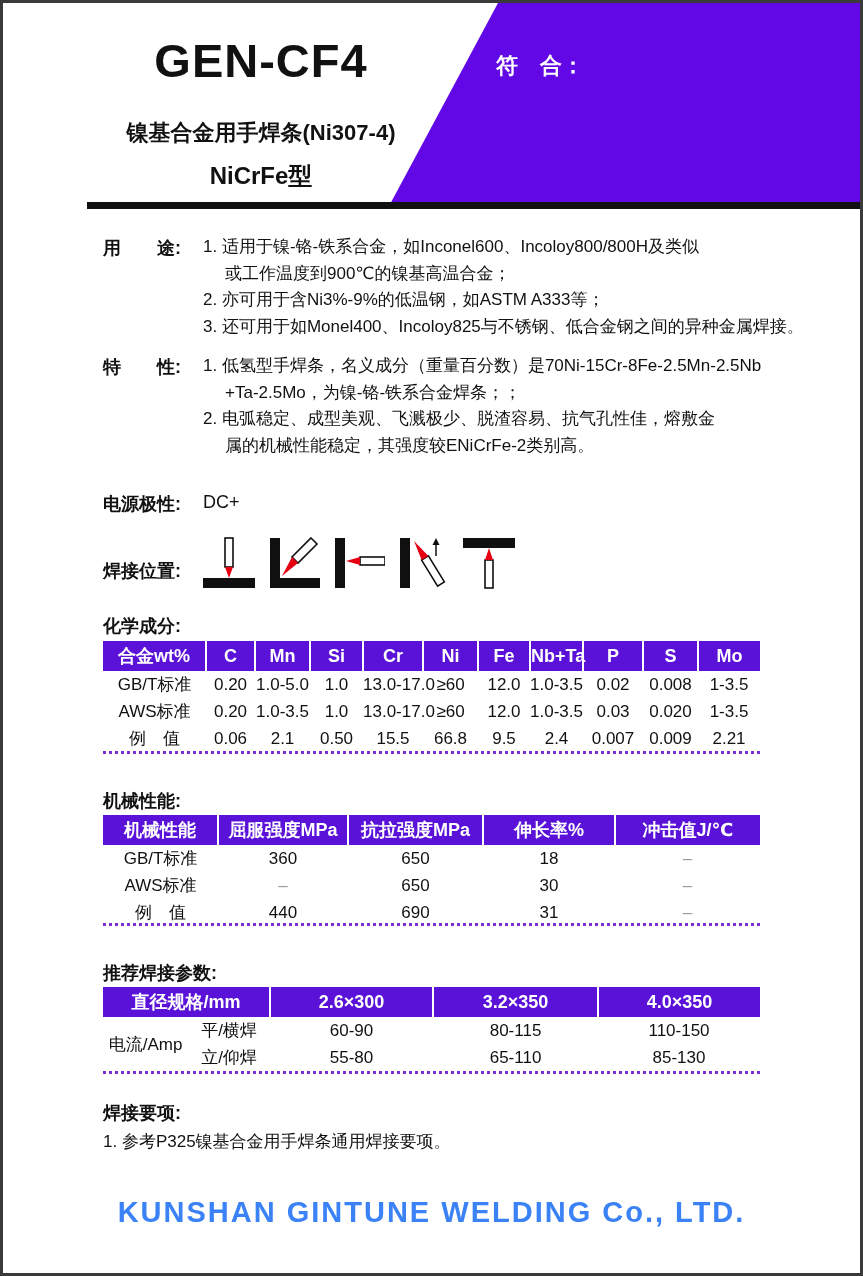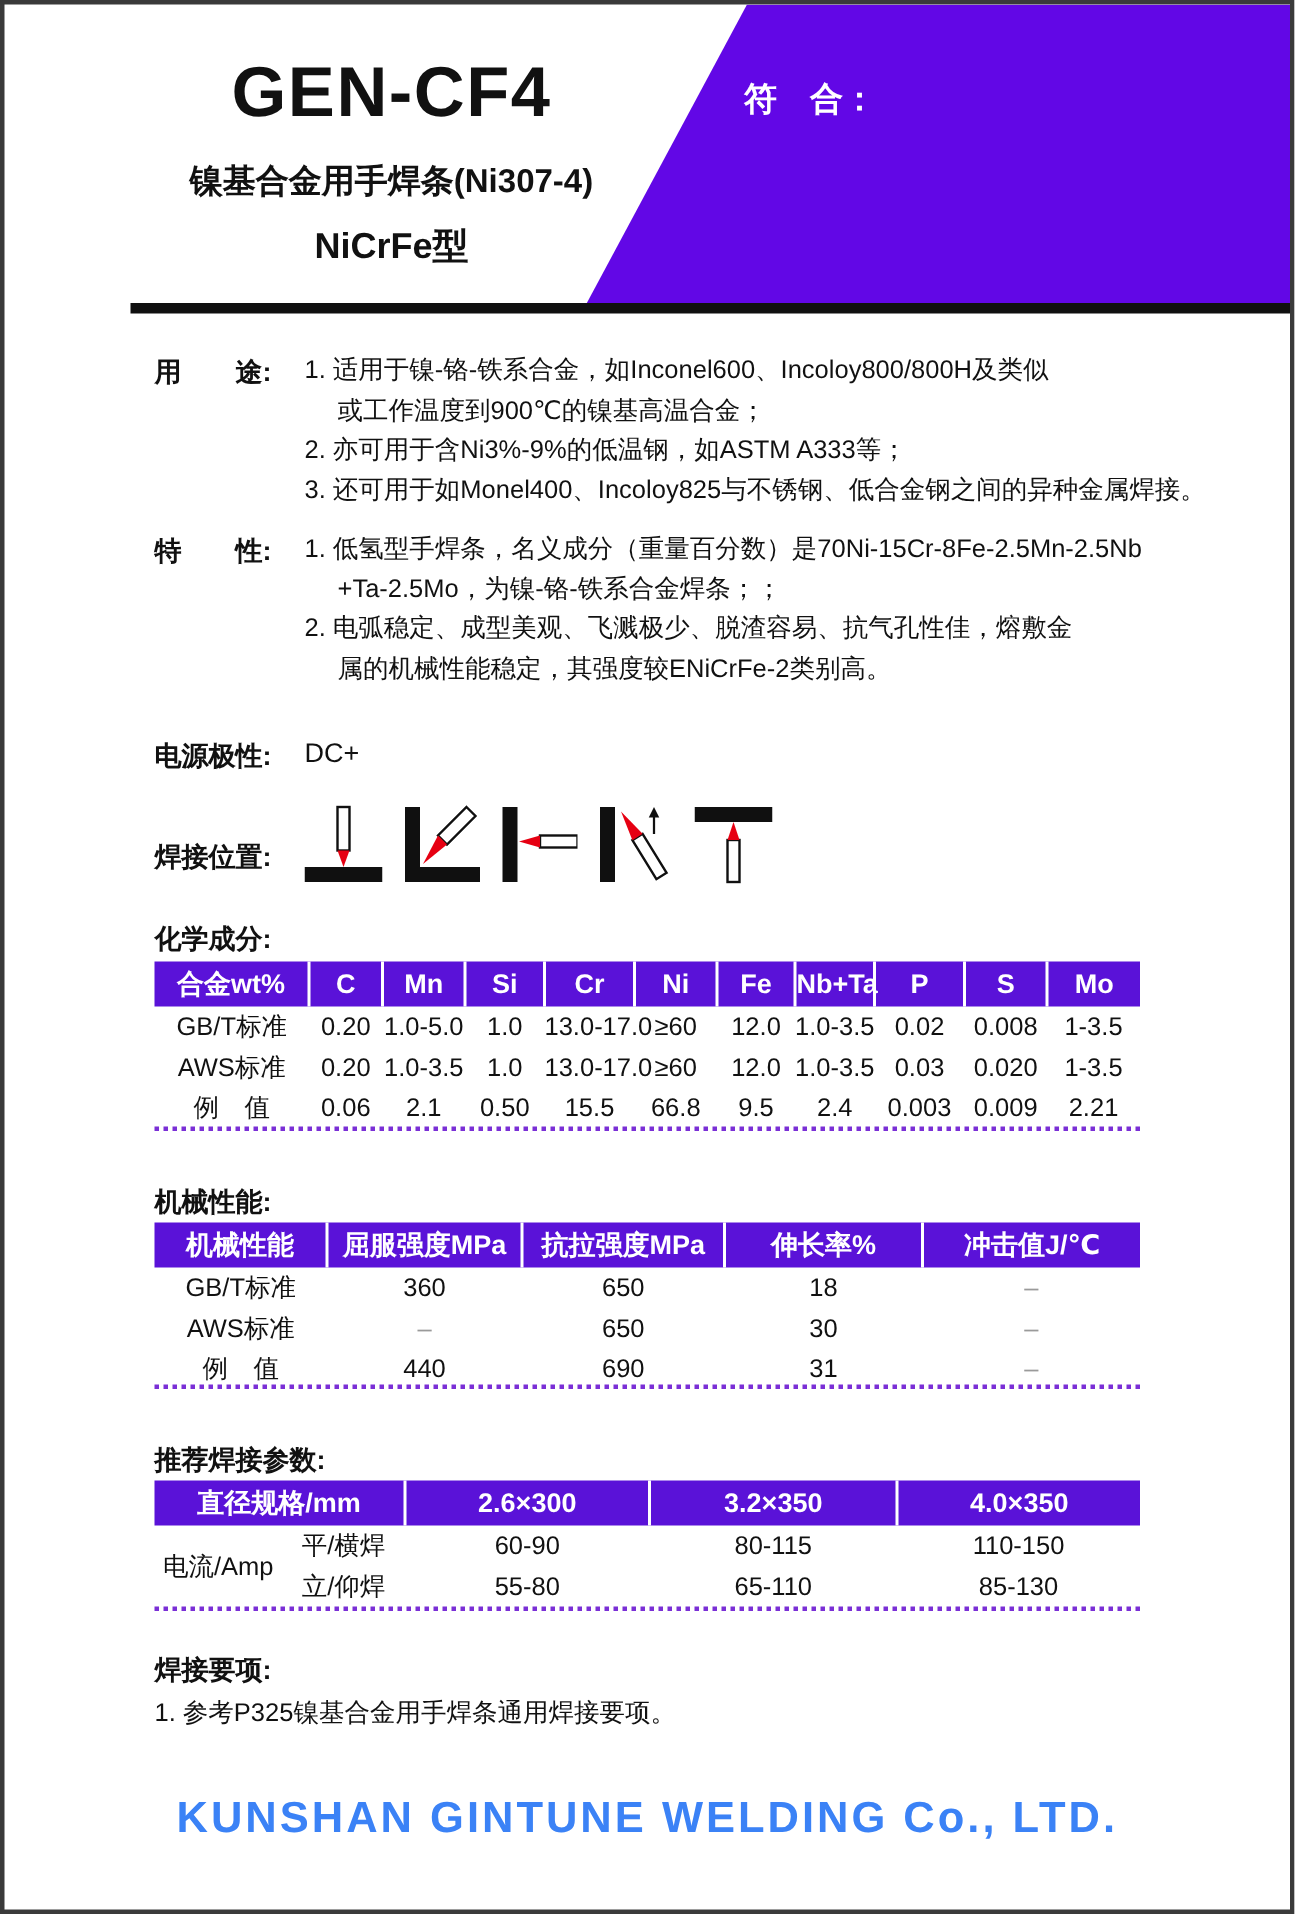--- a/index.html
+++ b/index.html
@@ -10,21 +10,21 @@
     background:#ffffff;
     border:3px solid #3a3a3a;
     box-sizing:border-box;
     overflow:hidden;
     font-family:"Liberation Sans","DejaVu Sans",sans-serif;
     color:#111;
   }
   
   .title-block{position:absolute;left:58px;top:30px;width:400px;text-align:center;}
   .main-title{font-size:47px;font-weight:bold;letter-spacing:1px;}
-  .sub-title{font-size:22px;font-weight:bold;margin-top:18px;}
+  .sub-title{font-size:22px;font-weight:bold;margin-top:30px;}
   .type-title{font-size:24px;font-weight:bold;margin-top:12px;}
   .banner{
     position:absolute;left:385px;top:0;width:478px;height:205px;
     background:#6207E6;
     clip-path:polygon(110px 0,478px 0,478px 205px,0 205px);
   }
   .banner-label{
     position:absolute;left:108px;top:48px;
     color:#fff;font-size:22px;font-weight:bold;
   }
@@ -188,21 +188,21 @@
     </tr>
     <tr>
       <td>例　值</td>
       <td>0.06</td>
       <td>2.1</td>
       <td>0.50</td>
       <td>15.5</td>
       <td>66.8</td>
       <td>9.5</td>
       <td>2.4</td>
-      <td>0.003</td>
+      <td>0.007</td>
       <td>0.009</td>
       <td>2.21</td>
     </tr>
   </tbody>
     </table>
   <div class="dotted" style="top:748px;"></div>
 
   <div class="sec-label" style="top:786px;">机械性能:</div>
   <table class="tbl" style="top:812px;">
     <colgroup>

